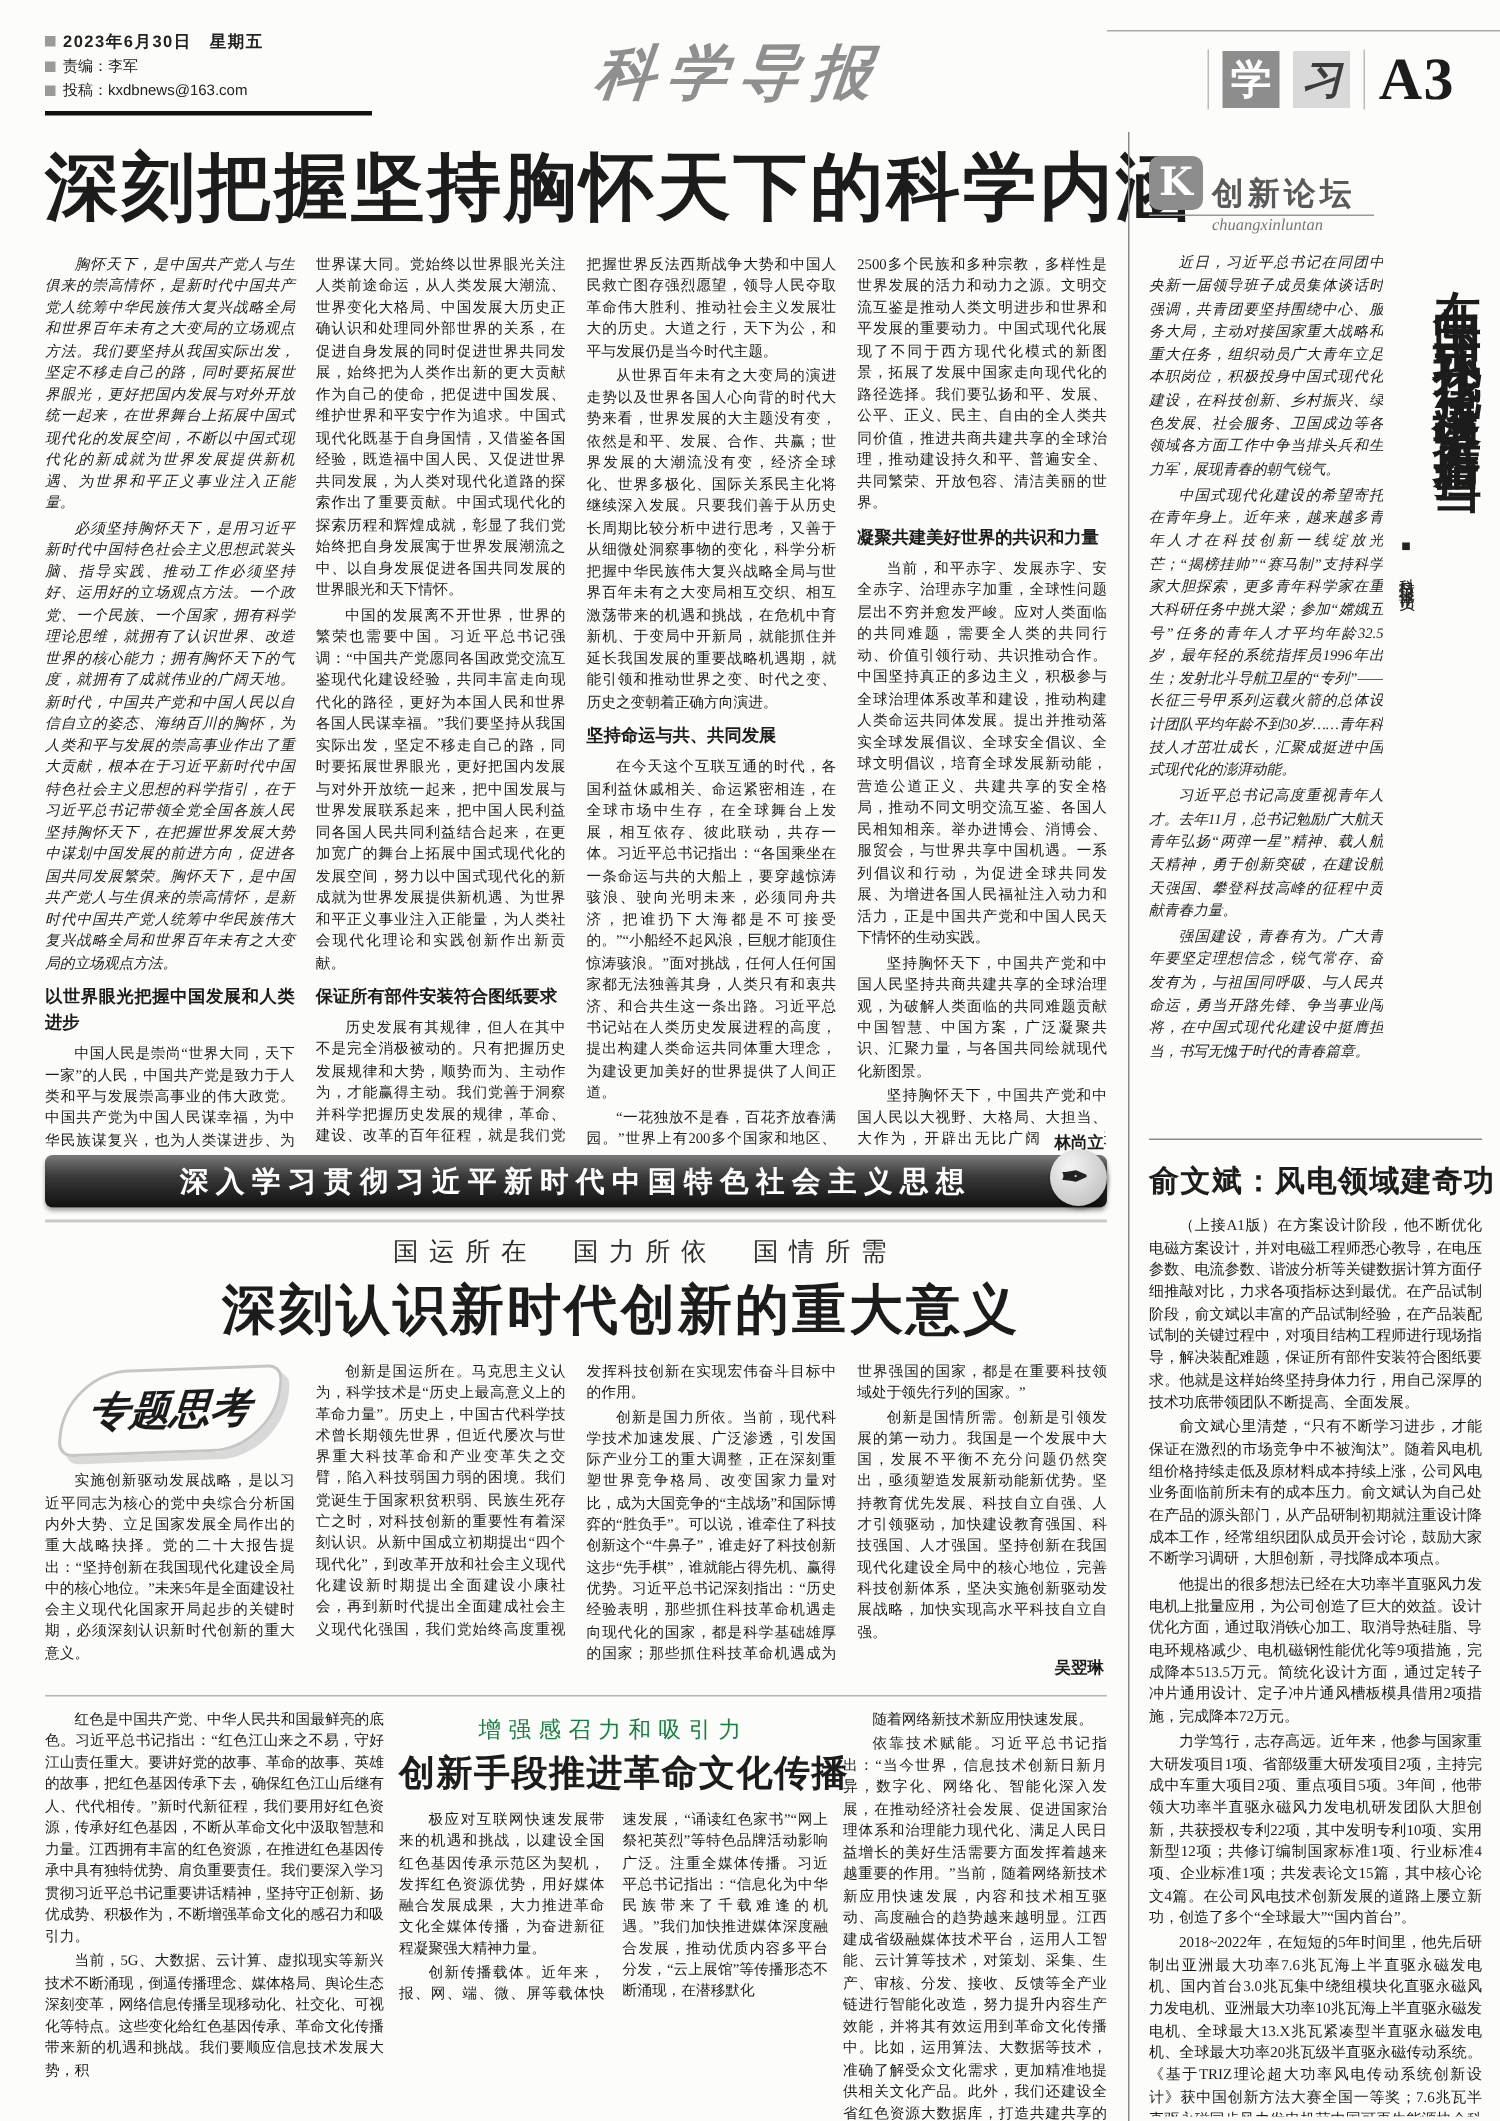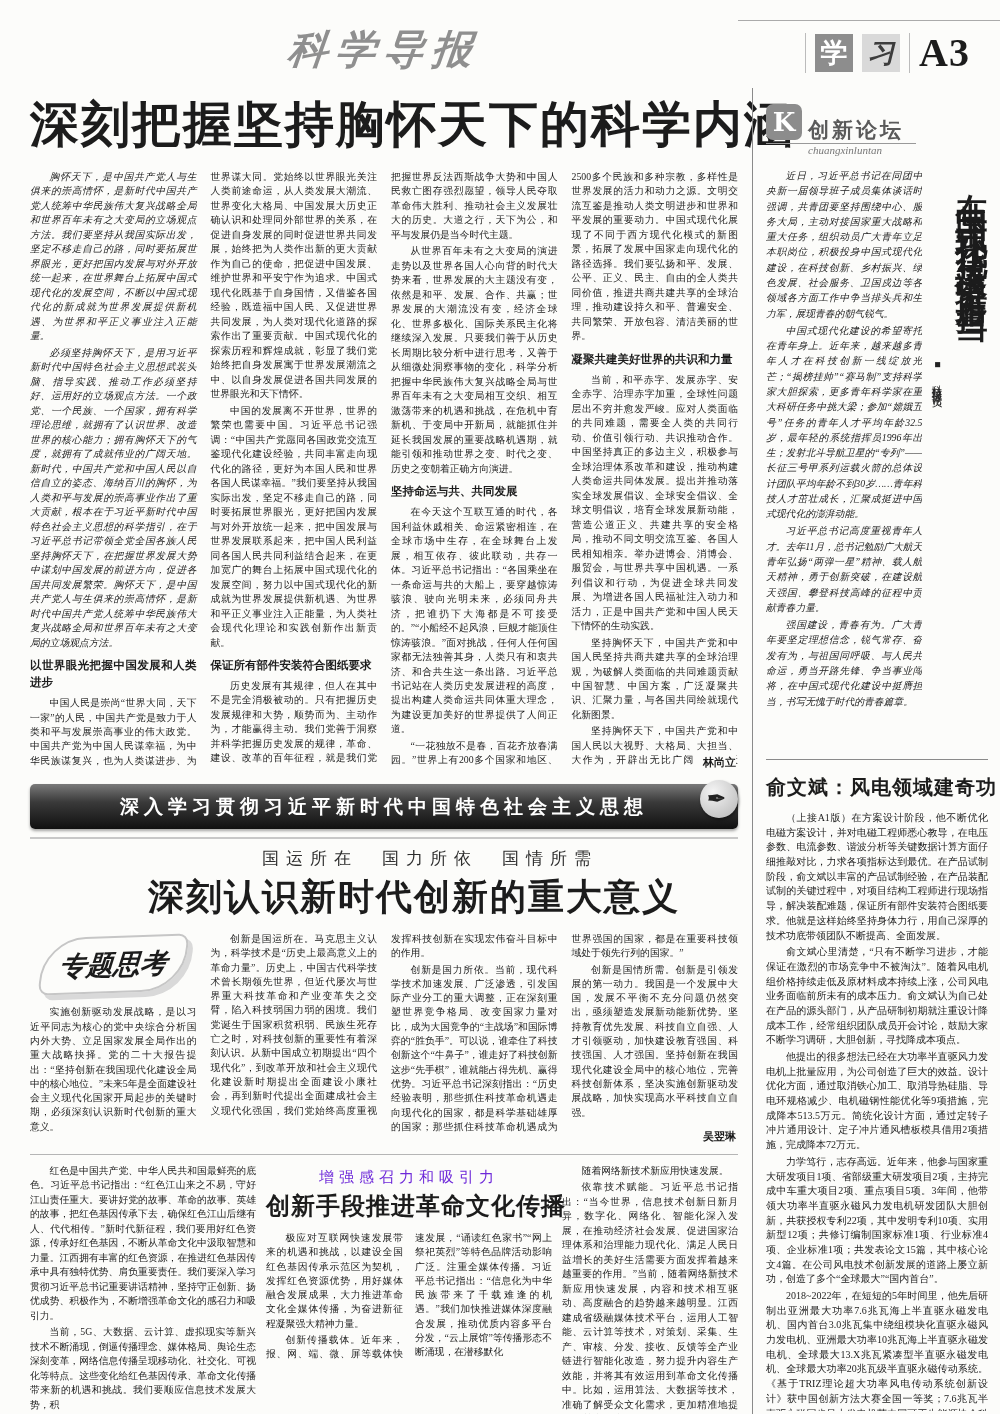--- a/index.html
+++ b/index.html
@@ -36,21 +36,21 @@
     letter-spacing:2px;margin:4px 0 12px;white-space:nowrap}
   .main-body{height:600px;column-count:4;column-gap:14px;font-size:9.8px;line-height:1.48;
     text-align:justify;overflow:hidden;position:relative}
   .lead-p{font-style:italic;text-indent:2em;margin-bottom:2px}
   .col-subhead{font-family:"Liberation Sans","DejaVu Sans",sans-serif;font-size:11.5px;font-weight:bold;
     margin:7px 0 5px}
   .body-p{text-indent:2em;margin-bottom:2px}
   .author-abs{position:absolute;right:2px;bottom:0;font-weight:bold;background:#fcfcfa;padding-left:10px;font-size:11px}
 
   
-  .banner{margin-top:14px;height:45px;border-radius:5px;position:relative;
+  .banner{margin-top:0;height:35px;border-radius:5px;position:relative;
     background:linear-gradient(180deg,#7a7a7a 0%,#3a3a3a 40%,#101010 100%);
     display:flex;align-items:center;justify-content:center;color:#fff;
     font-family:"Liberation Sans",sans-serif;font-weight:bold;font-size:19px;letter-spacing:5px;
     box-shadow:0 2px 3px rgba(0,0,0,.35)}
   .pen-circle{position:absolute;right:0;top:-4px;width:38px;height:38px;border-radius:50%;
     background:radial-gradient(circle at 35% 30%,#f4f4f4,#b5b5b5);color:#222;font-size:22px;
     display:flex;align-items:center;justify-content:center;box-shadow:1px 2px 3px rgba(0,0,0,.4)}
 
   
   .feature{margin-top:8px;border-top:2px solid #c8c8c8;padding-top:8px}
@@ -64,21 +64,21 @@
     border:2px solid #c6c6c6;border-radius:44px 10px 44px 10px;box-shadow:5px 5px 0 #d9d9d9;
     transform:rotate(-2deg) skew(-6deg);font-size:27px;font-weight:bold;font-style:italic;
     font-family:"DejaVu Serif",serif}
 
   
   .bottom{display:flex;margin-top:10px;border-top:1px solid #b5b5b5;padding-top:9px;height:300px;overflow:hidden}
   .bottom p{text-indent:2em;margin-bottom:2px}
   .b-col1{width:226px;font-size:9.8px;line-height:1.48;text-align:justify;overflow:hidden}
   .b-center{width:306px;padding:0 10px;display:flex;flex-direction:column}
   .b-kicker{font-family:"Liberation Sans",sans-serif;font-size:15px;letter-spacing:5px;text-align:center;
-    margin:4px 0 3px;color:#6d28d9}
+    margin:4px 0 3px;color:#15803d}
   .b-title{font-family:"Liberation Sans",sans-serif;font-weight:bold;font-size:24px;letter-spacing:1px;
     text-align:center;margin-bottom:9px;white-space:nowrap}
   .center-cols{flex:1;column-count:2;column-gap:12px;font-size:9.8px;line-height:1.46;text-align:justify;overflow:hidden}
   .b-col4{flex:1;display:flex;flex-direction:column;font-size:9.8px;line-height:1.48;text-align:justify}
   .b-col4-text{flex:1;overflow:hidden}
 
   
   .forum-head{margin:16px 0 12px;width:150px}
   .forum-top{display:flex;align-items:flex-end;gap:6px}
   .k-box{width:36px;height:36px;background:#8c8c8c;border-radius:7px;color:#fff;font-weight:bold;
@@ -99,20 +99,34 @@
     letter-spacing:1px;margin:2px 0 10px;white-space:nowrap}
   .profile-body{font-size:10px;line-height:1.47;text-align:justify;height:600px;overflow:hidden}
   .profile-body p{text-indent:2em;margin-bottom:2px}
 </style>
 </head>
 <body>
 
 <div class="page">
 
   <div class="header">
+    <div class="header-info">
+      <div class="info-row">
+          <span class="sq"></span>
+        <span class="info-date"><span>2023年6月30日</span>　<span>星期五</span></span>
+        </div>
+      <div class="info-row">
+          <span class="sq"></span>
+        <span>责编：李军</span>
+        </div>
+      <div class="info-row">
+          <span class="sq"></span>
+        <span>投稿：kxdbnews@163.com</span>
+        </div>
+    </div>
     <div class="masthead">科学导报</div>
     <div class="header-right">
       <span class="vsep"></span>
       <span class="badge-box badge-dark">学</span>
       <span class="badge-box badge-light">习</span>
       <span class="vsep"></span>
       <span class="page-no">A3</span>
     </div>
   </div>
 

